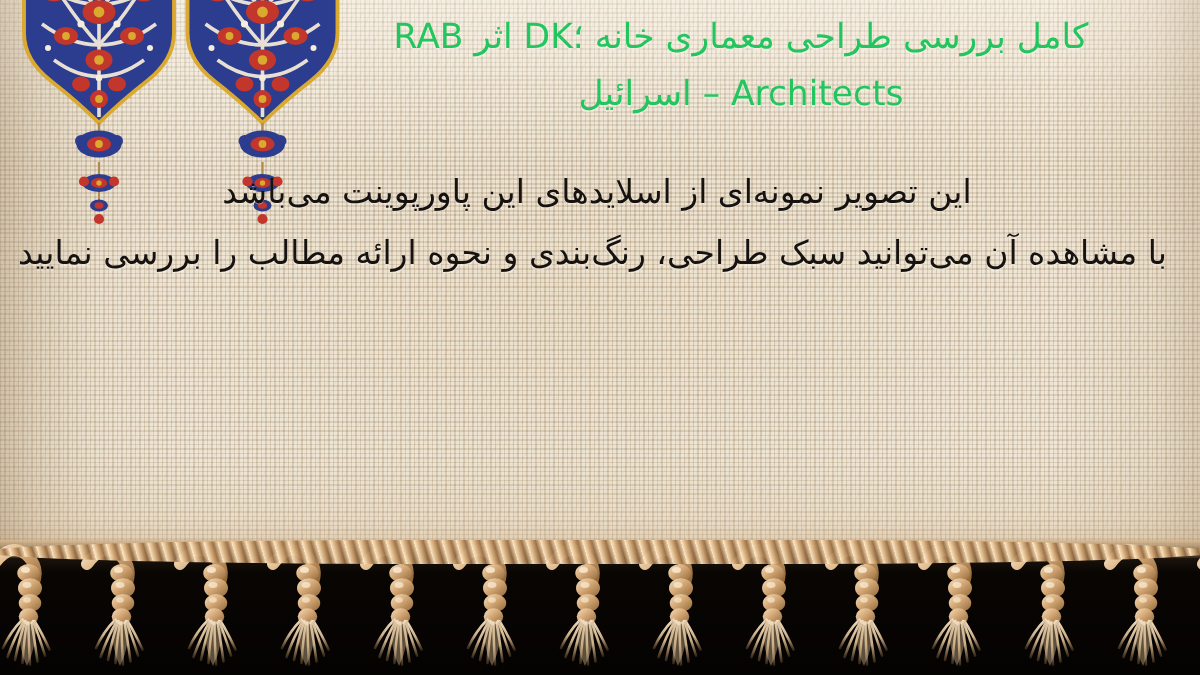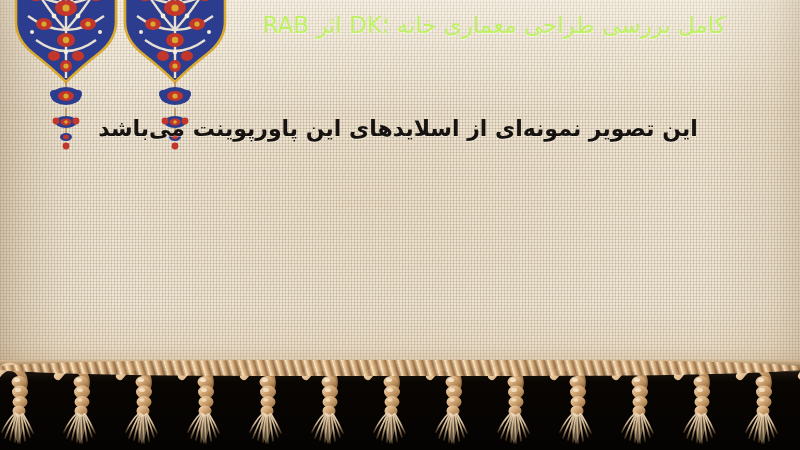--- a/index.html
+++ b/index.html
@@ -104,42 +104,42 @@
     height: 372px;
   }
 
   .title {
     position: absolute;
     top: 6px;
     right: 26px;
     width: 560px;
     text-align: center;
     direction: rtl;
-    color: #bef264;
+    color: #22c55e;
     font-size: 23px;
     line-height: 38px;
     font-weight: 400;
     letter-spacing: 0;
     text-shadow: 0 1px 0 rgba(255,252,244,0.45);
   }
   .title .latin { direction: ltr; unicode-bidi: embed; }
 
   .body-block {
     position: absolute;
     top: 108px;
     right: 22px;
     width: 760px;
     text-align: center;
     direction: rtl;
     color: #161210;
   }
   .body-line {
     font-size: 22px;
     line-height: 41px;
-    font-weight: 700;
+    font-weight: 400;
     white-space: nowrap;
     text-shadow: 0 1px 0 rgba(255,252,244,0.40);
     text-align: center;
   }
 
   
   .fringe-band {
     position: absolute;
     left: 0;
     top: 360px;
@@ -340,24 +340,28 @@
     <ellipse cx="52" cy="29" rx="6" ry="4" fill="#2c3c8e"></ellipse>
     <ellipse cx="52" cy="29" rx="3" ry="2.2" fill="#c3362b"></ellipse>
     <circle cx="52" cy="38" r="3.4" fill="#c3362b"></circle>
   </svg>
 
   <div class="text-layer">
 
     <div class="title">
       <span><span>کامل بررسی طراحی معماری خانه ؛</span><span class="latin">DK</span><span> اثر </span><span class="latin">RAB</span></span>
       <br>
+      <span><span class="latin">Architects</span>
+        <span>–</span>
+        <span>اسرائیل</span></span>
     </div>
 
     <div class="body-block">
       <div class="body-line">این تصویر نمونه‌ای از اسلایدهای این پاورپوینت می‌باشد</div>
+      <div class="body-line">با مشاهده آن می‌توانید سبک طراحی، رنگ‌بندی و نحوه ارائه مطالب را بررسی نمایید</div>
     </div>
 
   </div>
 
   <div class="fringe-band">
     <div class="selvedge"></div>
     <svg width="800" height="90" viewBox="0 0 800 90" aria-hidden="true">
       <defs>
         <linearGradient id="cordG" x1="0" y1="0" x2="1" y2="1">
           <stop offset="0%" stop-color="#f6dfbe"></stop>

